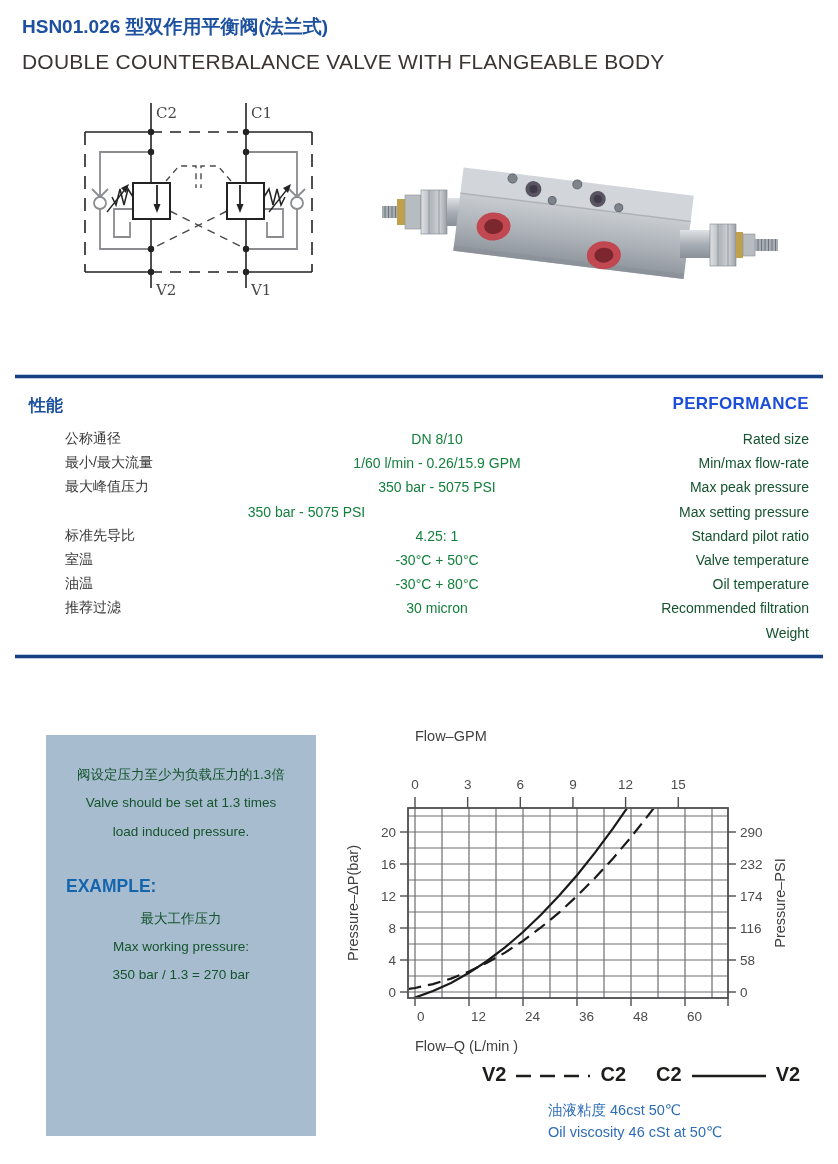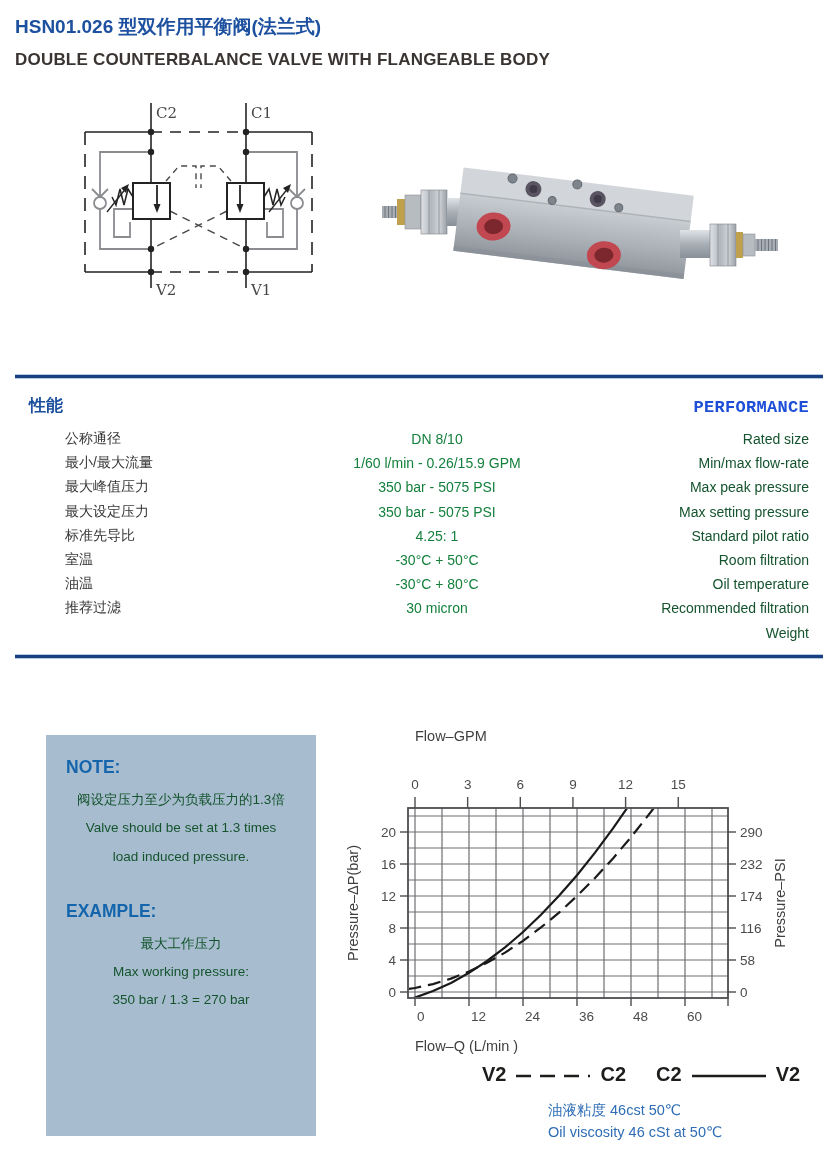--- a/index.html
+++ b/index.html
@@ -1,28 +1,28 @@
 <!DOCTYPE html>
 <html><head>
 <meta charset="utf-8">
 <style>
   html,body{margin:0;padding:0;background:#ffffff;}
   .page{position:relative;width:838px;height:1164px;background:#fff;overflow:hidden;
         font-family:"Liberation Sans","DejaVu Sans",sans-serif;color:#2f2f30;}
   
-  .hdr{position:absolute;left:15px;top:14px;width:808px;}
+  .hdr{position:absolute;left:22px;top:14px;width:808px;}
   .title-cn{font-size:19px;font-weight:bold;color:#1d509f;margin:0 0 10px 0;}
-  .title-en{font-size:17px;font-weight:bold;color:#3a3532;margin:0;letter-spacing:.2px;}
+  .title-en{font-size:21px;font-weight:normal;color:#3a3532;margin:0;letter-spacing:.2px;}
   
   .rule{position:absolute;left:15px;width:808px;height:5px;
         background:linear-gradient(#b9c9e2 0 1px,#16407f 1px 4px,#b9c9e2 4px 5px);}
   
   .perf{position:absolute;left:15px;top:388px;width:808px;}
-  .perf-head{display:flex;justify-content:space-between;align-items:flex-end;
-             padding:6px 14px 10px 14px;font-family:Liberation Mono, monospace;}
+  .perf-head{display:flex;justify-content:space-between;align-items:flex-start;
+             padding:6px 14px 10px 14px;}
   .perf-head .cn{font-size:17px;font-weight:bold;color:#1d509f;}
   .perf-head .en{font-size:17px;font-weight:bold;color:#1d4ed8;letter-spacing:.3px;}
   .perf-row{display:flex;align-items:center;height:24.2px;font-size:14px;padding:0 14px;}
   .perf-row .c1{width:225px;color:#38383a;margin-left:36px;}
   .perf-row .c2{flex:1;text-align:center;color:#15803d;}
   .perf-row .c3{width:225px;text-align:right;color:#14532d;}
   
   .note{position:absolute;left:46px;top:735px;width:270px;height:401px;
         background:#a7bdcf;box-sizing:border-box;padding:22px 20px;}
   .note h3{font-size:17.5px;font-weight:bold;color:#1565ad;margin:0 0 12px 0;}
@@ -210,53 +210,51 @@
           <span class="c1">最小/最大流量</span>
           <span class="c2">1/60 l/min - 0.26/15.9 GPM</span>
           <span class="c3">Min/max flow-rate</span>
         </div>
         <div class="perf-row">
           <span class="c1">最大峰值压力</span>
           <span class="c2">350 bar - 5075 PSI</span>
           <span class="c3">Max peak pressure</span>
         </div>
         <div class="perf-row">
-          <span class="c1">最大设定压力</span>
           <span class="c2">350 bar - 5075 PSI</span>
           <span class="c3">Max setting pressure</span>
         </div>
         <div class="perf-row">
           <span class="c1">标准先导比</span>
           <span class="c2">4.25: 1</span>
           <span class="c3">Standard pilot ratio</span>
         </div>
         <div class="perf-row">
           <span class="c1">室温</span>
           <span class="c2">-30°C + 50°C</span>
-          <span class="c3">Room filtration</span>
+          <span class="c3">Valve temperature</span>
         </div>
         <div class="perf-row">
           <span class="c1">油温</span>
           <span class="c2">-30°C + 80°C</span>
           <span class="c3">Oil temperature</span>
         </div>
         <div class="perf-row">
           <span class="c1">推荐过滤</span>
           <span class="c2">30 micron</span>
           <span class="c3">Recommended filtration</span>
         </div>
         <div class="perf-row">
           <span class="c2"></span>
           <span class="c3">Weight</span>
         </div>
       </div>
   </div>
 
   <div class="note">
-    <h3>NOTE:</h3>
     <p>阀设定压力至少为负载压力的1.3倍</p>
     <p>Valve should be set at 1.3 times</p>
     <p>load induced pressure.</p>
     <div class="gap"></div>
     <h3>EXAMPLE:</h3>
     <p>最大工作压力</p>
     <p>Max working pressure:</p>
     <p>350 bar / 1.3 = 270 bar</p>
   </div>
 

